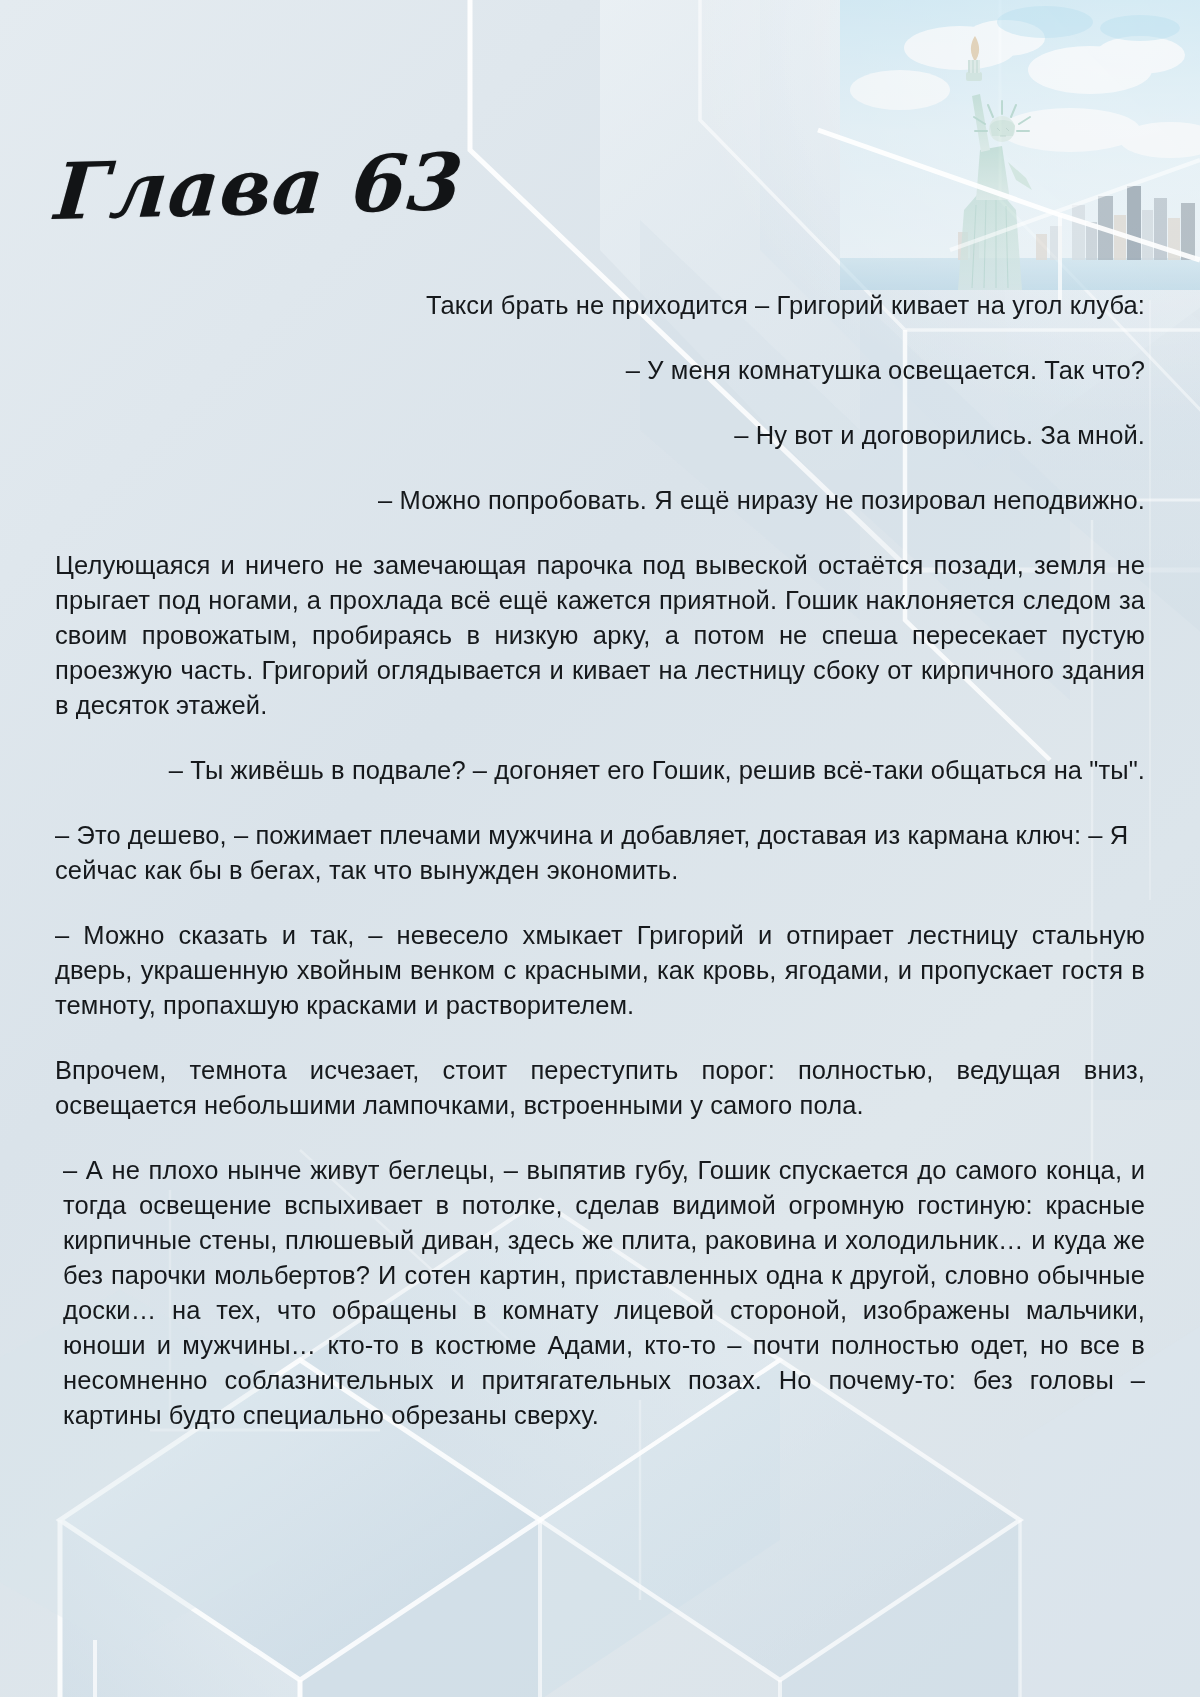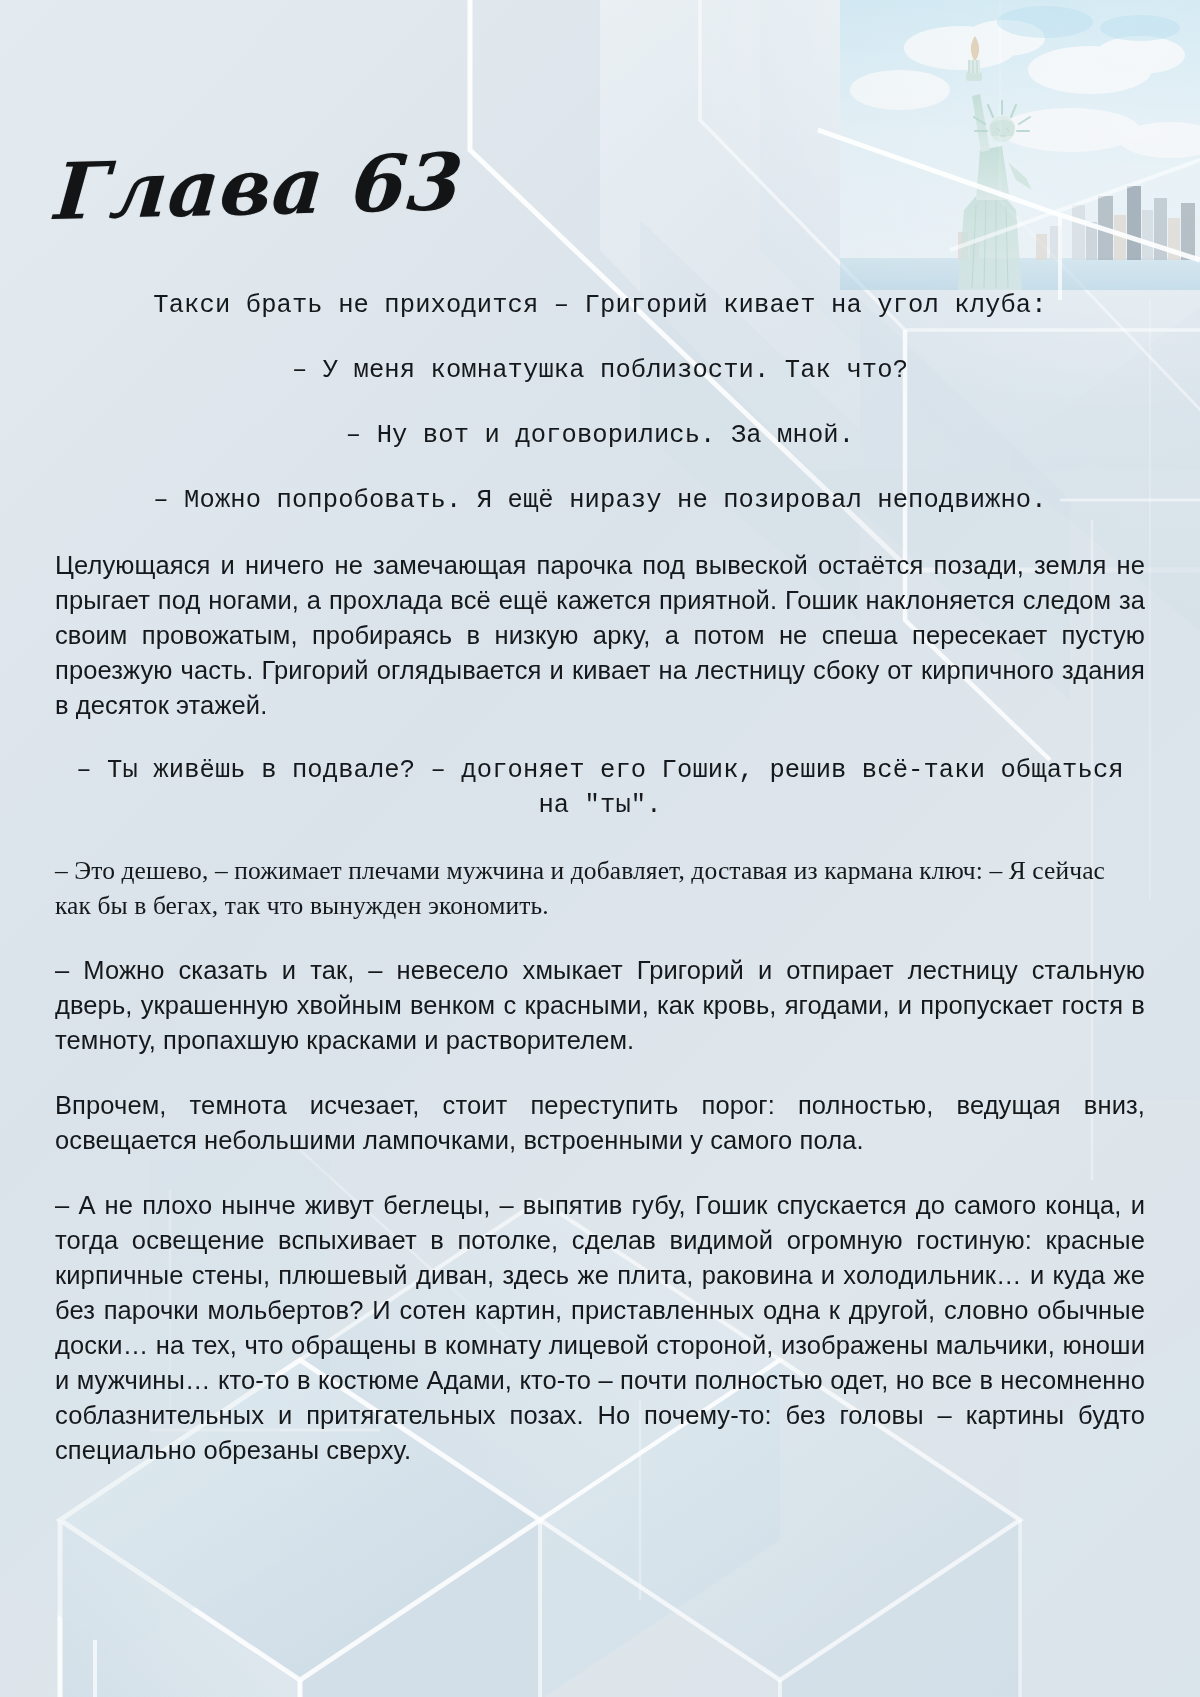--- a/index.html
+++ b/index.html
@@ -82,25 +82,25 @@
   .para {
     margin: 0 0 30px 0;
     font-size: 25.5px;
     line-height: 35px;
     color: #16191c;
     text-align: justify;
     text-justify: inter-word;
     letter-spacing: 0.1px;
   }
 
-  .para:last-child { margin-bottom: 0; }
+  .para:last-child { margin-bottom: 0; margin-left: 8px; }
 
   
-  .para.short { text-align: center; font-family: Liberation Mono, monospace; }
-  .para.short-block { text-align: left; font-family: Liberation Serif, serif; }
+  .para.short { text-align: right; }
+  .para.short-block { text-align: left; }
 </style>
 </head>
 <body>
 
 <div class="page">
 
   <div class="bg-layer bg-base"></div>
 
   <svg class="bg-svg" viewBox="0 0 1200 1697" preserveAspectRatio="none">
     <defs>
@@ -295,21 +295,21 @@
     <path d="M 950 250 L 1200 160" fill="none" stroke="#ffffff" stroke-width="4" opacity="0.55"></path>
     <path d="M 1060 215 L 1060 300" fill="none" stroke="#ffffff" stroke-width="4" opacity="0.7"></path>
   </svg>
 
   <div class="content">
 
     <h1 class="chapter-title">Глава 63</h1>
 
     <div class="body-text">
       <p class="para short">Такси брать не приходится – Григорий кивает на угол клуба:</p>
-      <p class="para short">– У меня комнатушка поблизости. Так что?</p>
+      <p class="para short">– У меня комнатушка освещается. Так что?</p>
       <p class="para short">– Ну вот и договорились. За мной.</p>
       <p class="para short">– Можно попробовать. Я ещё ниразу не позировал неподвижно.</p>
       <p class="para">Целующаяся и ничего не замечающая парочка под вывеской остаётся позади, земля не прыгает под ногами, а прохлада всё ещё кажется приятной. Гошик наклоняется следом за своим провожатым, пробираясь в низкую арку, а потом не спеша пересекает пустую проезжую часть. Григорий оглядывается и кивает на лестницу сбоку от кирпичного здания в десяток этажей.</p>
       <p class="para short">– Ты живёшь в подвале? – догоняет его Гошик, решив всё-таки общаться на "ты".</p>
       <p class="para short-block">– Это дешево, – пожимает плечами мужчина и добавляет, доставая из кармана ключ: – Я сейчас как бы в бегах, так что вынужден экономить.</p>
       <p class="para">– Можно сказать и так, – невесело хмыкает Григорий и отпирает лестницу стальную дверь, украшенную хвойным венком с красными, как кровь, ягодами, и пропускает гостя в темноту, пропахшую красками и растворителем.</p>
       <p class="para">Впрочем, темнота исчезает, стоит переступить порог: полностью, ведущая вниз, освещается небольшими лампочками, встроенными у самого пола.</p>
       <p class="para">– А не плохо нынче живут беглецы, – выпятив губу, Гошик спускается до самого конца, и тогда освещение вспыхивает в потолке, сделав видимой огромную гостиную: красные кирпичные стены, плюшевый диван, здесь же плита, раковина и холодильник… и куда же без парочки мольбертов? И сотен картин, приставленных одна к другой, словно обычные доски… на тех, что обращены в комнату лицевой стороной, изображены мальчики, юноши и мужчины… кто-то в костюме Адами, кто-то – почти полностью одет, но все в несомненно соблазнительных и притягательных позах. Но почему-то: без головы – картины будто специально обрезаны сверху.</p>
     </div>
 

